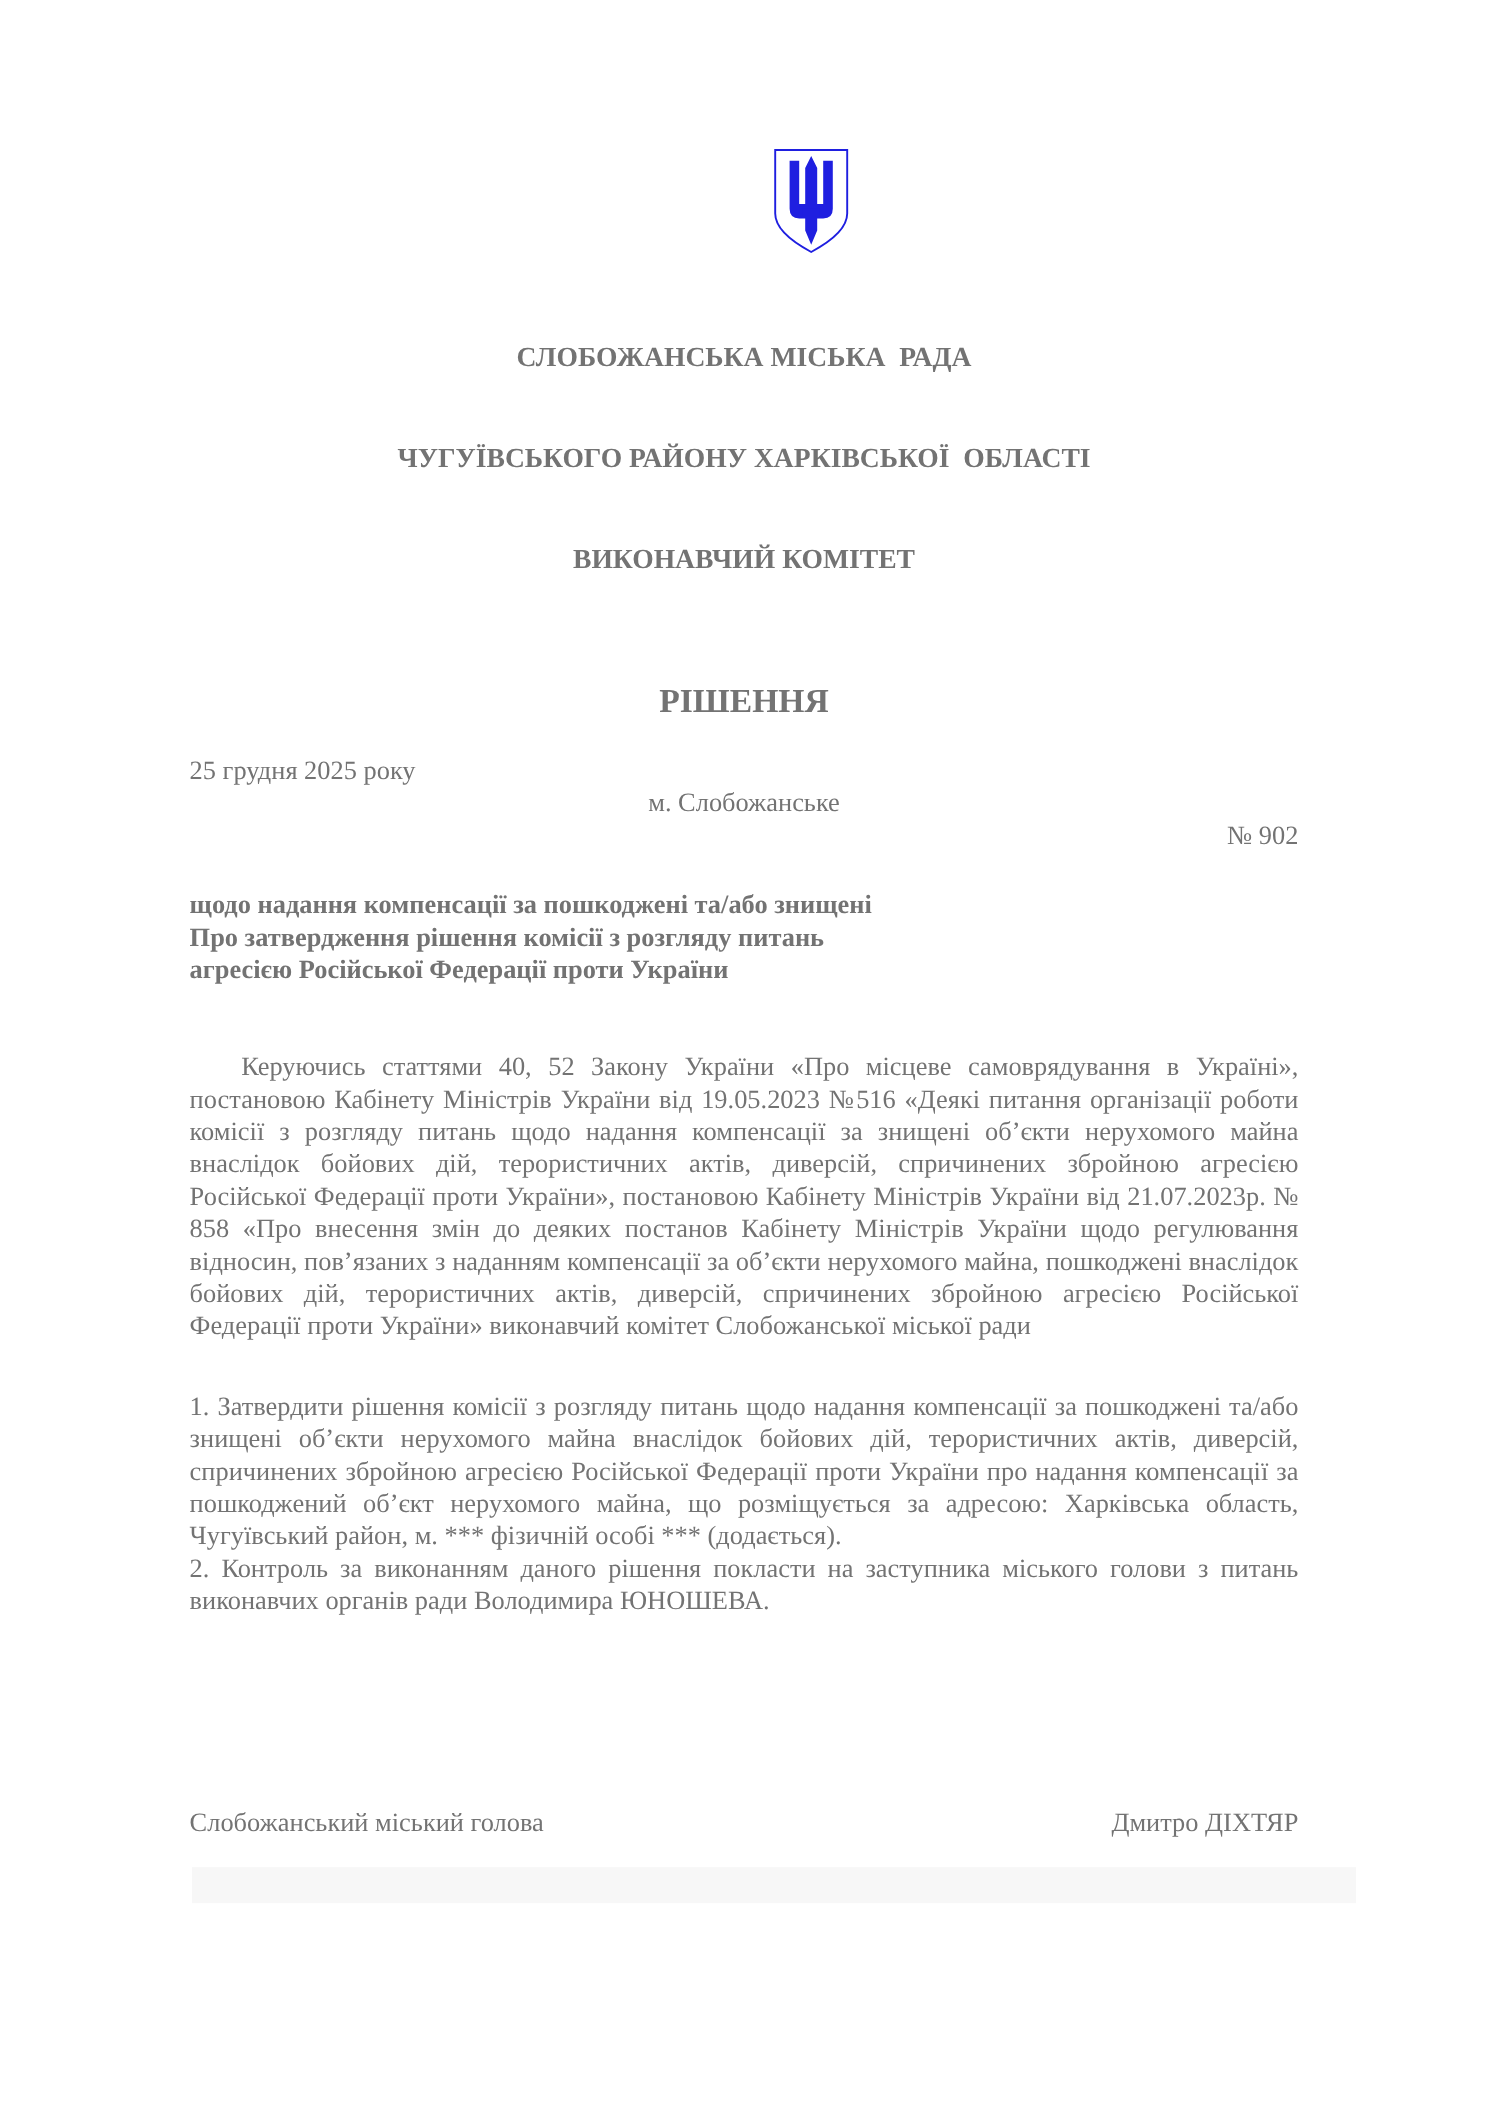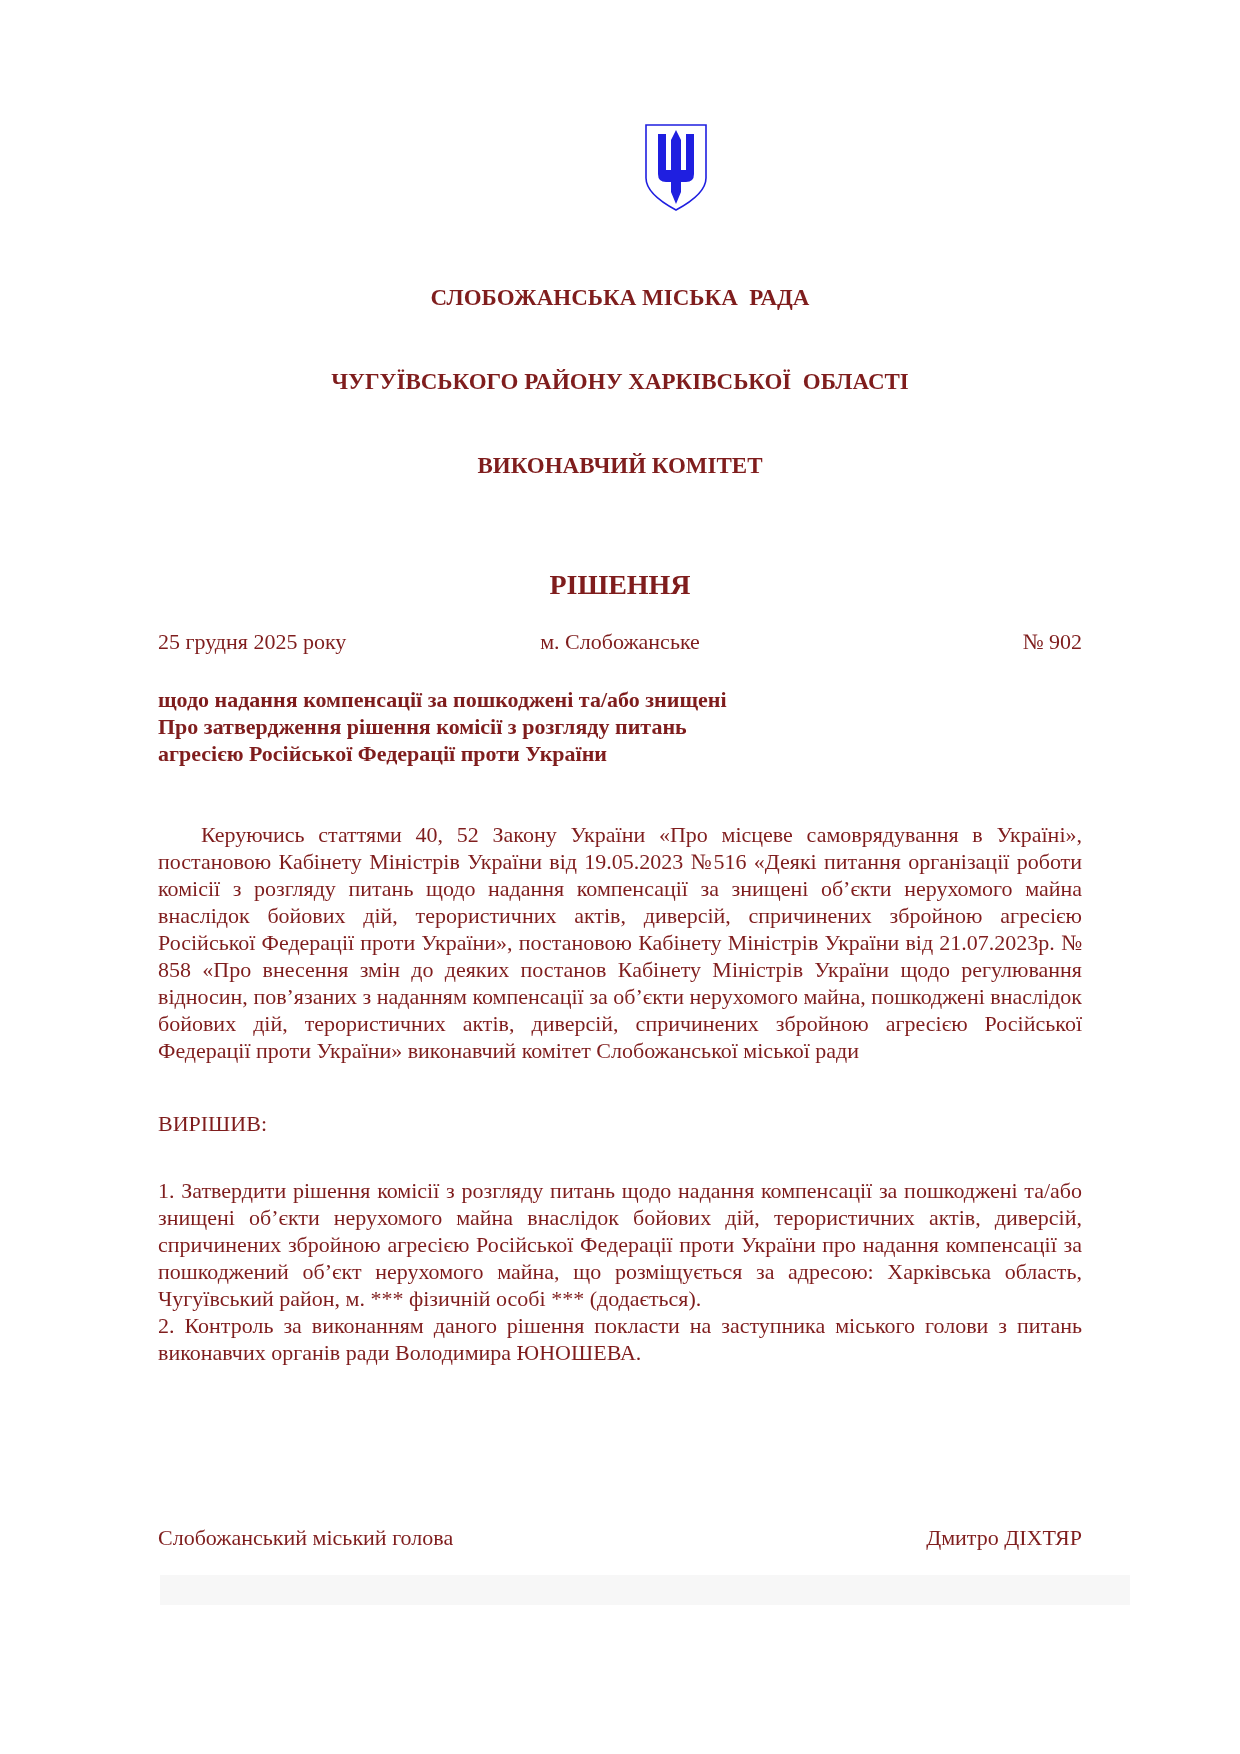--- a/index.html
+++ b/index.html
@@ -3,21 +3,21 @@
 <meta charset="utf-8">
 <style>
   html, body { margin: 0; padding: 0; background: #ffffff; }
   .page {
     position: relative;
     width: 1240px;
     height: 1754px;
     box-sizing: border-box;
     padding: 122px 158px 0 158px;
     background: #ffffff;
-    color: #7f1d1d;
+    color: #737373;
     font-family: "Liberation Serif", "DejaVu Serif", serif;
     font-size: 22px;
     line-height: 27px;
     overflow: hidden;
   }
   .emblem-wrap {
     width: 68px;
     height: 92px;
     margin: 0 auto;
     transform: translateX(56px);
@@ -32,21 +32,21 @@
     line-height: 28px;
     white-space: pre-wrap;
   }
   .doc-type {
     margin-top: 34px;
     text-align: center;
     font-weight: bold;
     font-size: 28px;
     line-height: 30px;
   }
-  .meta-row { display: flex; margin-top: 28px; }
+  .meta-row { display: flex; margin-top: 28px; flex-direction: column; }
   .meta-row > div { flex: 1 1 0; }
   .meta-center { text-align: center; }
   .meta-right { text-align: right; }
   .subject {
     margin-top: 31px;
     font-weight: bold;
     line-height: 27px;
   }
   .justified { text-align: justify; }
   .preamble {
@@ -97,21 +97,20 @@
   </div>
 
   <div class="subject">
     <div>щодо надання компенсації за пошкоджені та/або знищені</div>
     <div>Про затвердження рішення комісії з розгляду питань</div>
     <div>агресією Російської Федерації проти України</div>
   </div>
 
   <p class="preamble justified">Керуючись статтями 40, 52 Закону України «Про місцеве самоврядування в Україні», постановою Кабінету Міністрів України від 19.05.2023 №516 «Деякі питання організації роботи комісії з розгляду питань щодо надання компенсації за знищені об’єкти нерухомого майна внаслідок бойових дій, терористичних актів, диверсій, спричинених збройною агресією Російської Федерації проти України», постановою Кабінету Міністрів України від 21.07.2023р. № 858 «Про внесення змін до деяких постанов Кабінету Міністрів України щодо регулювання відносин, пов’язаних з наданням компенсації за об’єкти нерухомого майна, пошкоджені внаслідок бойових дій, терористичних актів, диверсій, спричинених збройною агресією Російської Федерації проти України» виконавчий комітет Слобожанської міської ради</p>
 
-  <div class="resolved">ВИРІШИВ:</div>
 
   <div class="items">
     <p class="justified">1. Затвердити рішення комісії з розгляду питань щодо надання компенсації за пошкоджені та/або знищені об’єкти нерухомого майна внаслідок бойових дій, терористичних актів, диверсій, спричинених збройною агресією Російської Федерації проти України про надання компенсації за пошкоджений об’єкт нерухомого майна, що розміщується за адресою: Харківська область, Чугуївський район, м. ***  фізичній особі *** (додається).</p>
     <p class="justified">2. Контроль за виконанням даного рішення покласти на заступника міського голови з питань виконавчих органів ради Володимира ЮНОШЕВА.</p>
   </div>
 
   <div class="sig-row">
     <div>Слобожанський міський голова</div>
     <div>Дмитро ДІХТЯР</div>
   </div>

